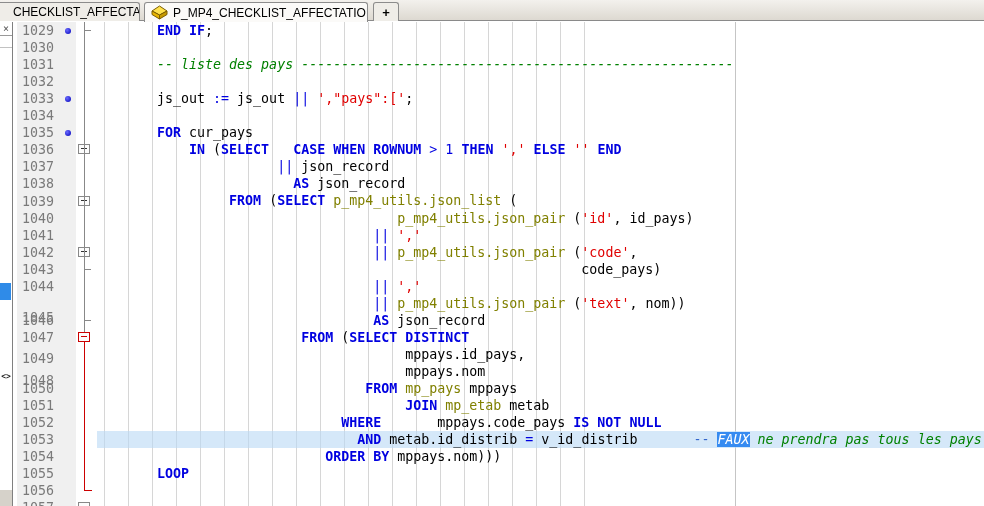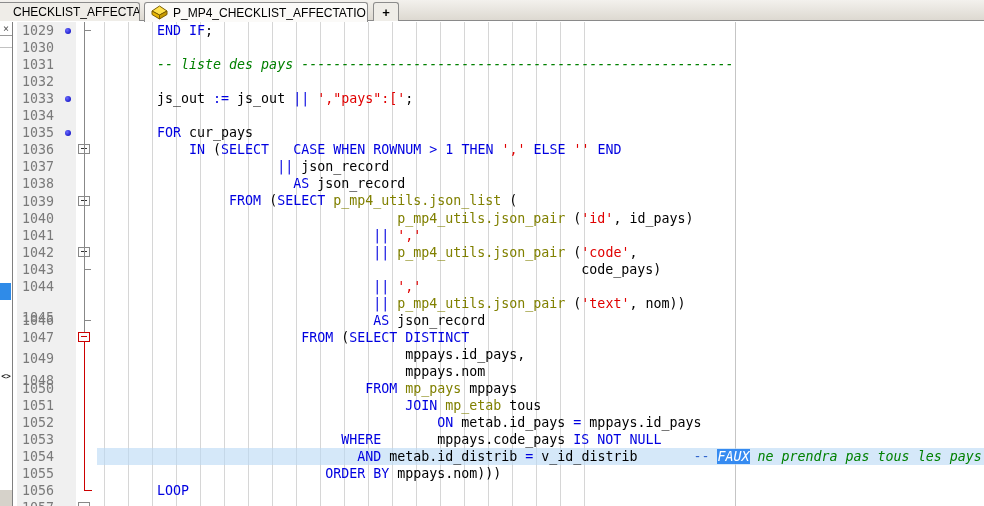--- a/index.html
+++ b/index.html
@@ -55,21 +55,21 @@
   .fbox.red{border-color:var(--foldred);}
   .fbox.red::before{background:var(--foldred);}
 
   .code{position:absolute;left:97px;top:0;width:887px;height:484px;overflow:hidden;}
   .guides{position:absolute;left:7px;top:0;width:490px;height:484px;z-index:0;
           background:repeating-linear-gradient(to right, rgba(120,120,120,.30) 0 1px, transparent 1px 24px);}
   .marginline{position:absolute;left:638px;top:0;width:1px;height:484px;background:rgba(150,150,150,.55);z-index:0;}
   .crow{position:relative;z-index:1;height:17.05px;line-height:17.05px;white-space:pre;
         font-size:13.3px;color:#000;padding-left:4px;}
   .crow.cur{background:rgba(185,217,245,.6);}
-  .tk-k{color:var(--kw);} .tk-y{color:var(--sym);} .tk-n{color:var(--num);}
+  .tk-k{color:var(--kw);font-weight:bold;} .tk-y{color:var(--sym);} .tk-n{color:var(--num);}
   .tk-s{color:var(--str);} .tk-o{color:var(--obj);}
   .tk-c{color:var(--cmt);font-style:italic;}
   .tk-x{color:var(--cdash);}
   .tk-S{color:var(--selfg);background:var(--selbg);font-style:italic;}
 </style>
 </head>
 <body>
 
 <div class="stage">
 
@@ -165,22 +165,21 @@
         <div class="crow"><span>                                  </span><span class="tk-y">||</span><span> </span><span class="tk-s">','</span></div>
         <div class="crow"><span>                                  </span><span class="tk-y">||</span><span> </span><span class="tk-o">p_mp4_utils.json_pair</span><span> (</span><span class="tk-s">'code'</span><span>,</span></div>
         <div class="crow"><span>                                                            code_pays)</span></div>
         <div class="crow"><span>                                  </span><span class="tk-y">||</span><span> </span><span class="tk-s">','</span></div>
         <div class="crow"><span>                                  </span><span class="tk-y">||</span><span> </span><span class="tk-o">p_mp4_utils.json_pair</span><span> (</span><span class="tk-s">'text'</span><span>, nom))</span></div>
         <div class="crow"><span>                                  </span><span class="tk-k">AS</span><span> json_record</span></div>
         <div class="crow"><span>                         </span><span class="tk-k">FROM</span><span> (</span><span class="tk-k">SELECT</span><span> </span><span class="tk-k">DISTINCT</span></div>
         <div class="crow"><span>                                      mppays.id_pays,</span></div>
         <div class="crow"><span>                                      mppays.nom</span></div>
         <div class="crow"><span>                                 </span><span class="tk-k">FROM</span><span> </span><span class="tk-o">mp_pays</span><span> mppays</span></div>
-        <div class="crow"><span>                                      </span><span class="tk-k">JOIN</span><span> </span><span class="tk-o">mp_etab</span><span> tous</span></div>
-        <div class="crow"><span>                                          </span><span class="tk-k">ON</span><span> metab.id_pays </span><span class="tk-y">=</span><span> mppays.id_pays</span></div>
+        <div class="crow"><span>                                      </span><span class="tk-k">JOIN</span><span> </span><span class="tk-o">mp_etab</span><span> metab</span></div>
         <div class="crow"><span>                              </span><span class="tk-k">WHERE</span><span>       mppays.code_pays </span><span class="tk-k">IS NOT NULL</span></div>
         <div class="crow cur"><span>                                </span><span class="tk-k">AND</span><span> metab.id_distrib </span><span class="tk-y">=</span><span> v_id_distrib       </span><span class="tk-x">--</span><span class="tk-c"> </span><span class="tk-S">FAUX</span><span class="tk-c"> ne prendra pas tous les pays</span></div>
         <div class="crow"><span>                            </span><span class="tk-k">ORDER BY</span><span> mppays.nom)))</span></div>
         <div class="crow"><span>       </span><span class="tk-k">LOOP</span></div>
       </div>
   </div>
 
 </div>
 
 </body></html>

